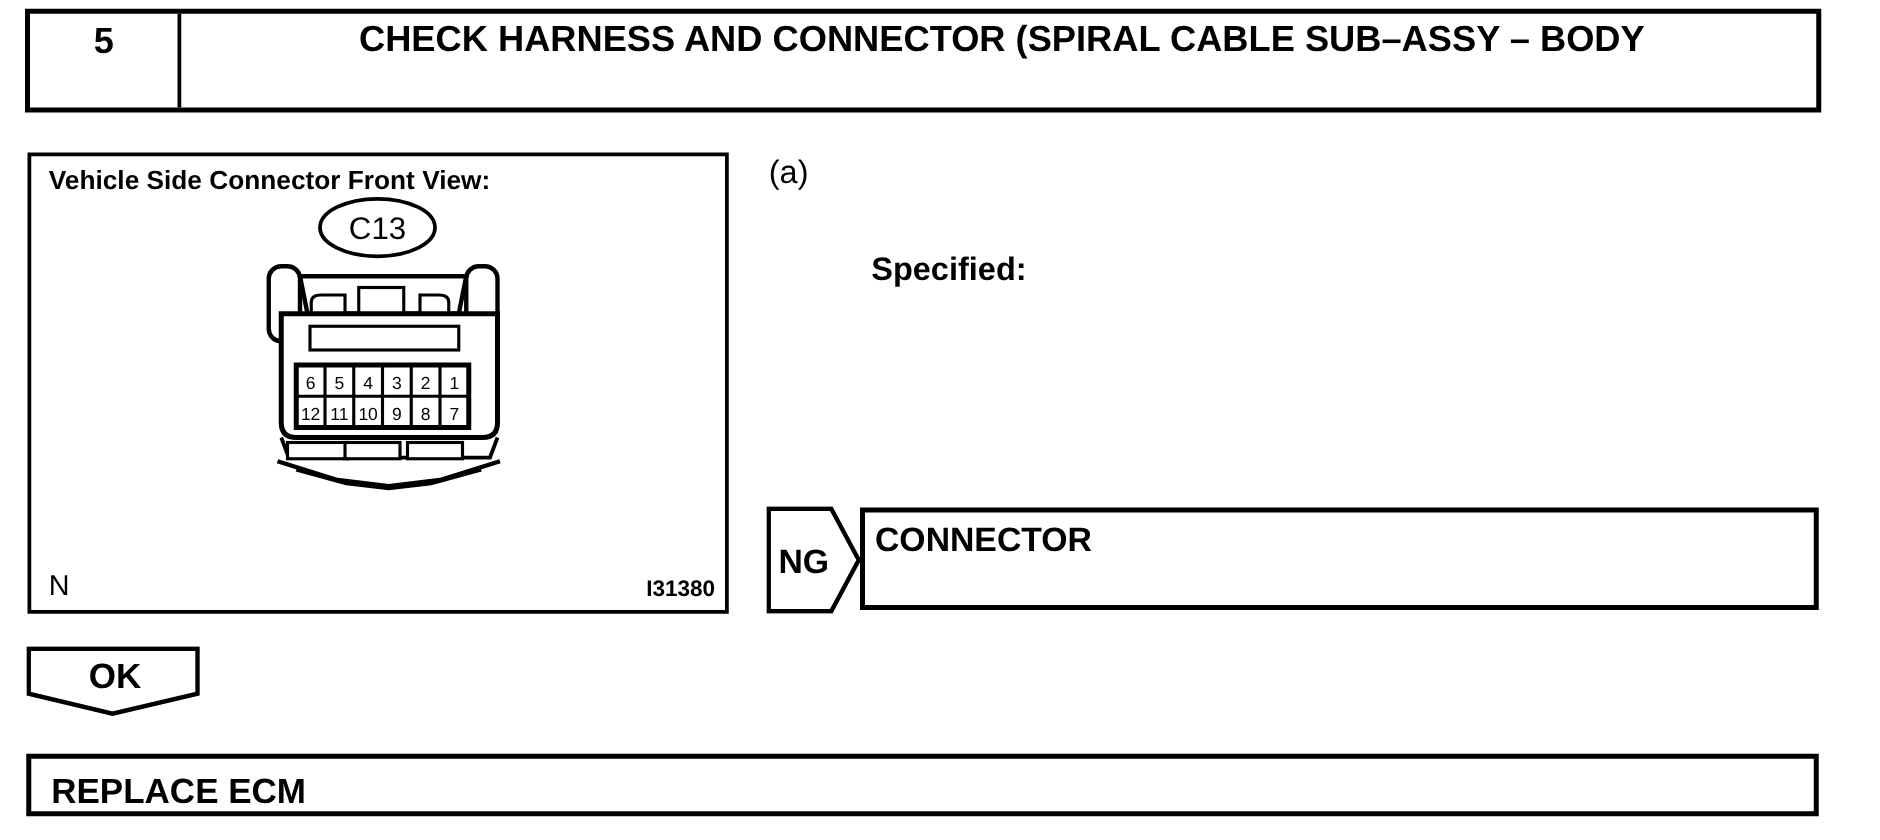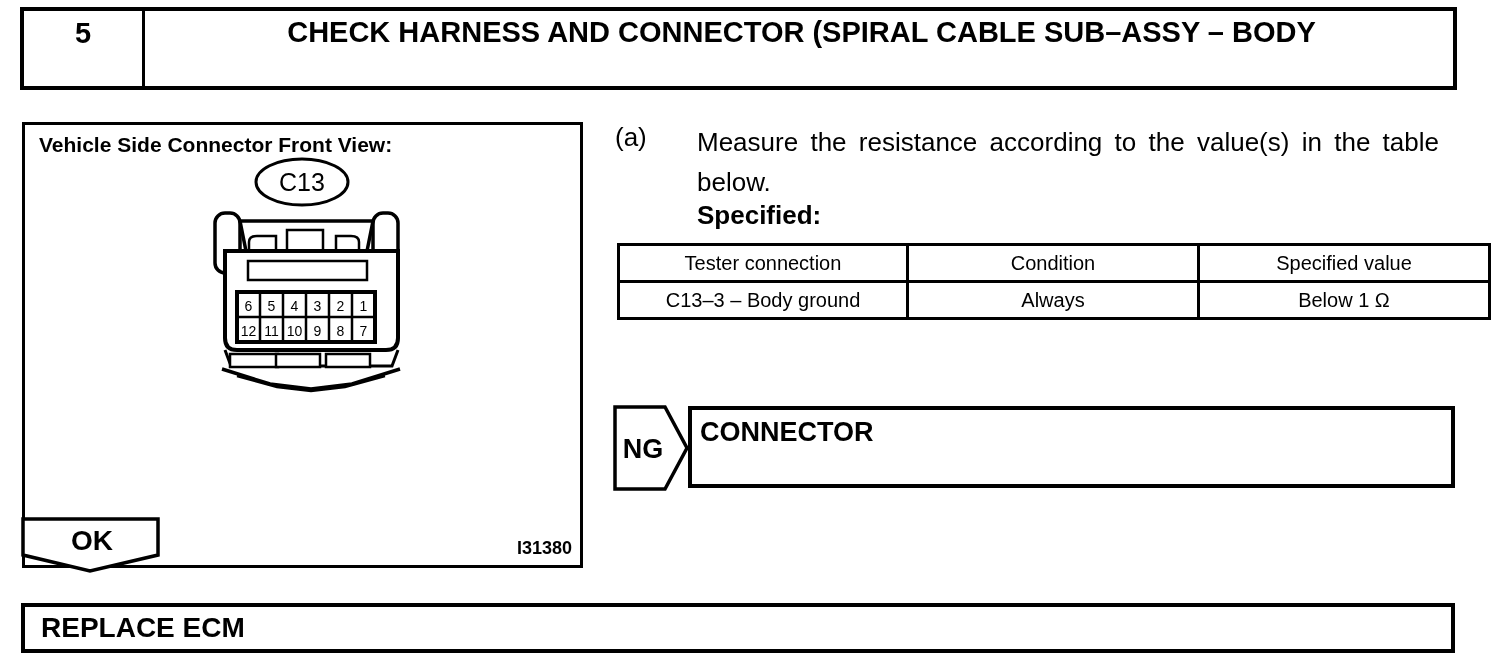--- a/index.html
+++ b/index.html
@@ -19,21 +19,21 @@
     display:flex; align-items:flex-start; justify-content:center;
     font-weight:bold; font-size:29px; padding-top:6px; box-sizing:border-box;
   }
   .step-title {
     flex:1; font-weight:bold; font-size:29px; line-height:34px;
     padding:4px 8px 0 13px;
     text-align:center;
   }
   
   .figure-box {
-    position:absolute; left:22px; top:122px; width:561px; height:446px;
+    position:absolute; left:22px; top:122px; width:561px; height:369px;
     border:3px solid #000; box-sizing:border-box;
   }
   .figure-title {
     position:absolute; left:14px; top:8px;
     font-weight:bold; font-size:21px;
   }
   .connector-svg { position:absolute; left:0; top:0; }
   .connector-svg text { font-family:"Liberation Sans", sans-serif; }
   .figure-n {
     position:absolute; left:14px; bottom:6px; font-size:23px;
@@ -72,21 +72,21 @@
     padding:6px 10px 0 8px;
   }
   .ng-line1 { text-align:justify; text-align-last:justify; }
   
   .ok-arrow-svg { position:absolute; left:21px; top:517px; }
   .ok-arrow-svg text { font-family:"Liberation Sans", sans-serif; }
   
   .final-box {
     position:absolute; left:21px; top:603px; width:1434px; height:50px;
     border:4px solid #000; box-sizing:border-box;
-    display:flex; align-items:center; padding-left:16px;
+    display:flex; align-items:flex-end; padding-left:16px;
     font-weight:bold; font-size:28px;
   }
 </style>
 </head>
 <body>
 
 <div class="page">
 
   <div class="step-header">
     <div class="step-number">5</div>
@@ -133,39 +133,22 @@
         <text x="338.5" y="211">7</text>
       </g>
       <text x="277" y="66" font-size="25" text-anchor="middle" fill="#000000">C13</text>
     </svg>
 
     <div class="figure-n">N</div>
     <div class="figure-id">I31380</div>
   </div>
 
   <div class="instr-label">(a)</div>
-  <div class="instr-text">Measure the resistance according to the value(s) in the table below.</div>
   <div class="instr-standard">Specified:</div>
 
-  <table class="spec-table">
-    <thead>
-      <tr>
-        <th style="width:278px">Tester connection</th>
-        <th style="width:280px">Condition</th>
-        <th style="width:280px">Specified value</th>
-      </tr>
-    </thead>
-    <tbody>
-      <tr>
-        <td>C13–3 – Body ground</td>
-        <td>Always</td>
-        <td>Below 1 Ω</td>
-      </tr>
-    </tbody>
-  </table>
 
   <svg class="ng-arrow-svg" width="78" height="86" viewBox="0 0 78 86">
     <polygon points="2,2 52,2 74,43 52,84 2,84" fill="#ffffff" stroke="#000000" stroke-width="3.5"></polygon>
     <text x="30" y="53" font-size="27" font-weight="bold" text-anchor="middle" fill="#000000">NG</text>
   </svg>
   <div class="ng-box">
     <div class="ng-line2">CONNECTOR</div>
   </div>
 
   <svg class="ok-arrow-svg" width="141" height="58" viewBox="0 0 141 58">

